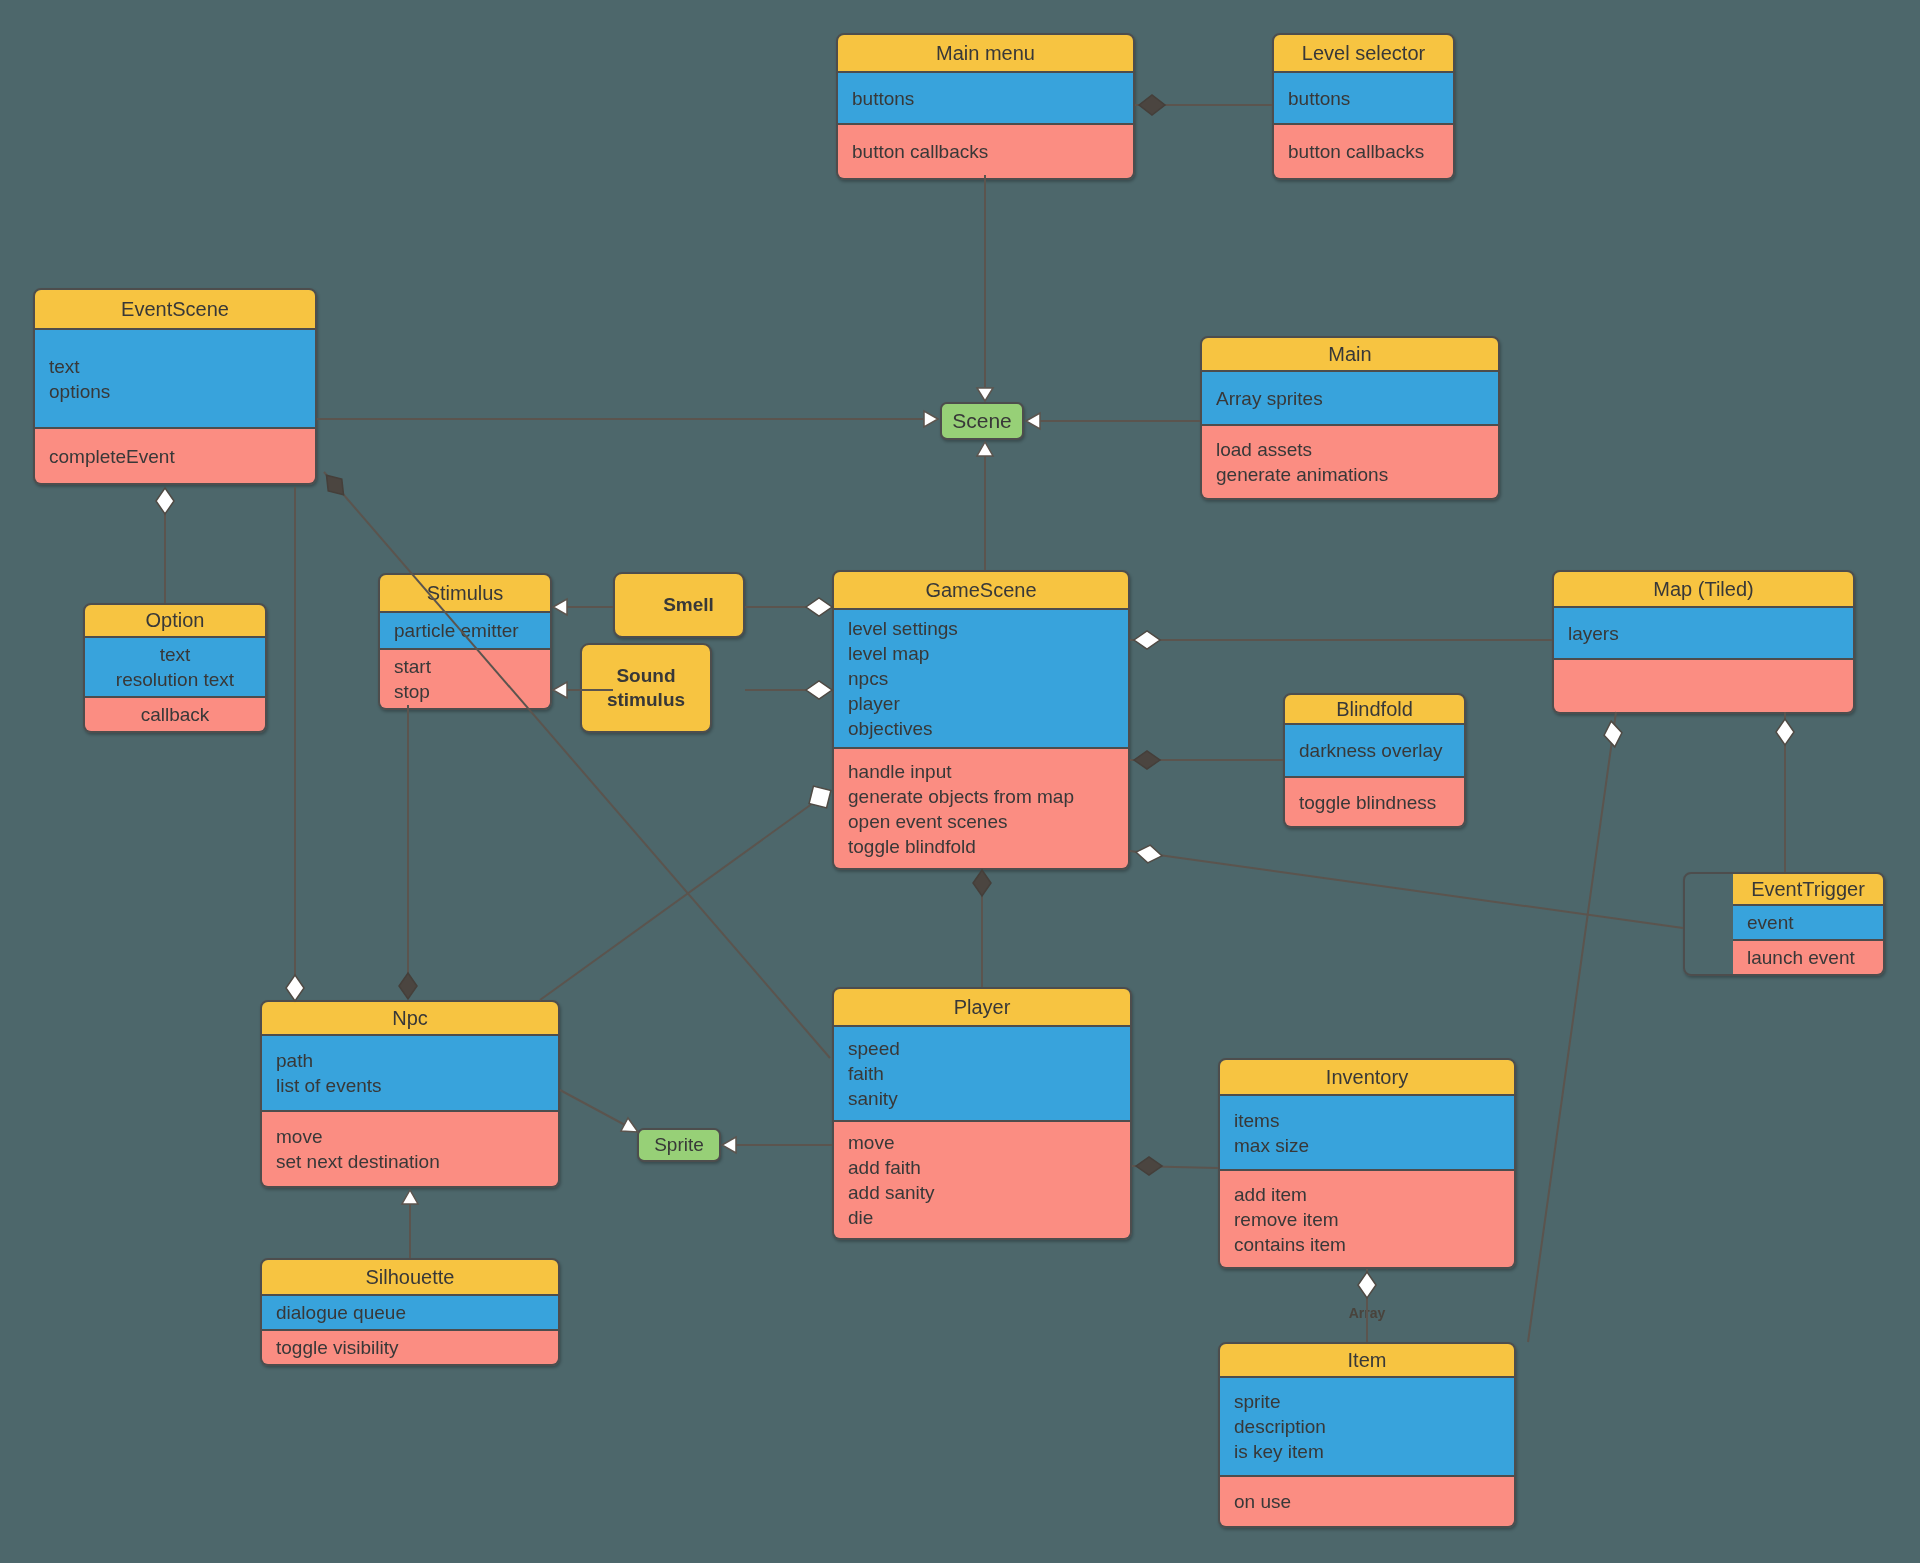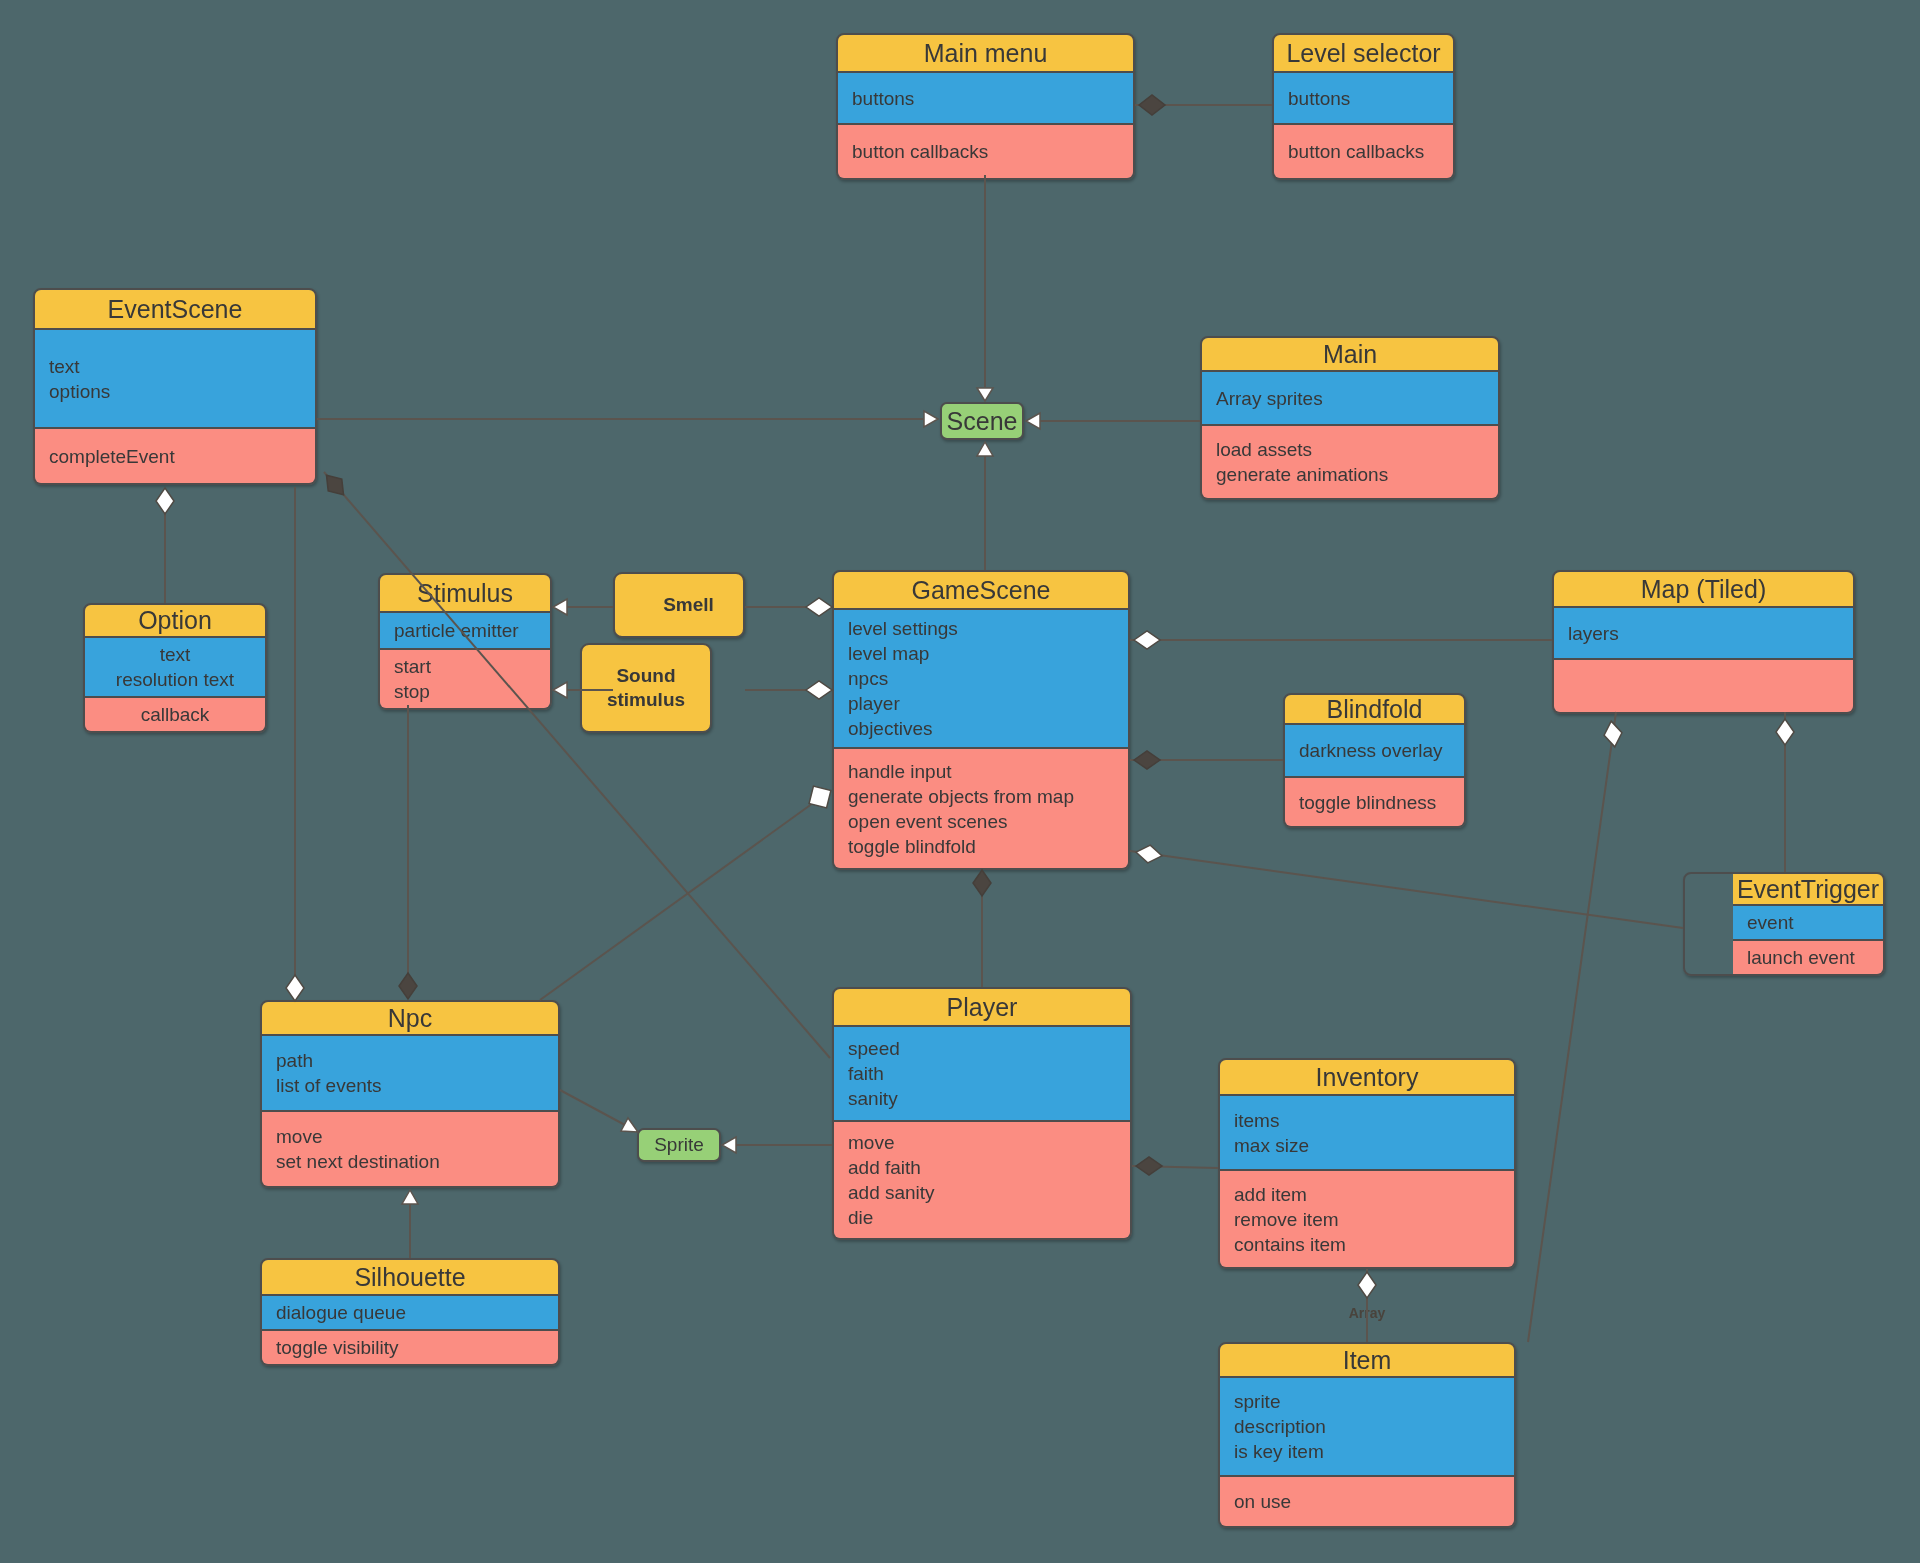--- a/index.html
+++ b/index.html
@@ -10,32 +10,32 @@
     color:#383838;
   }
   .uml{
     position:absolute;
     border:2px solid #4d4d4d;border-radius:8px;overflow:hidden;
     box-shadow:1px 2px 3px rgba(0,0,0,.25);
     box-sizing:border-box;
   }
   .uml .hd{
     background:#f7c441;display:flex;align-items:center;justify-content:center;
-    font-size:25px;border-bottom:2px solid #4d4d4d;box-sizing:border-box;
+    font-size:20px;border-bottom:2px solid #4d4d4d;box-sizing:border-box;
   }
   .sec{
     display:flex;flex-direction:column;justify-content:center;
     padding:4px 0 4px 14px;font-size:19px;line-height:25px;box-sizing:border-box;
   }
   .sec.center{padding-left:0;align-items:center;}
   .at{background:#38a3dc;border-bottom:2px solid #4d4d4d;}
   .mt{background:#fb8d82;}
   .gnode{
     position:absolute;background:#97d077;border:2px solid #4d4d4d;border-radius:7px;
-    display:flex;align-items:center;justify-content:center;font-size:25px;
+    display:flex;align-items:center;justify-content:center;font-size:21px;
     box-sizing:border-box;box-shadow:1px 2px 3px rgba(0,0,0,.25);
   }
   .ynode{
     position:absolute;background:#f7c441;border:2px solid #4d4d4d;border-radius:9px;
     display:flex;align-items:center;justify-content:center;text-align:center;
     font-size:19px;font-weight:bold;box-sizing:border-box;line-height:24px;
     box-shadow:1px 2px 3px rgba(0,0,0,.25);padding:2px;
   }
   .wires{position:absolute;left:0;top:0;pointer-events:none;}
   .wires line{stroke:#5b544e;stroke-width:2;}

